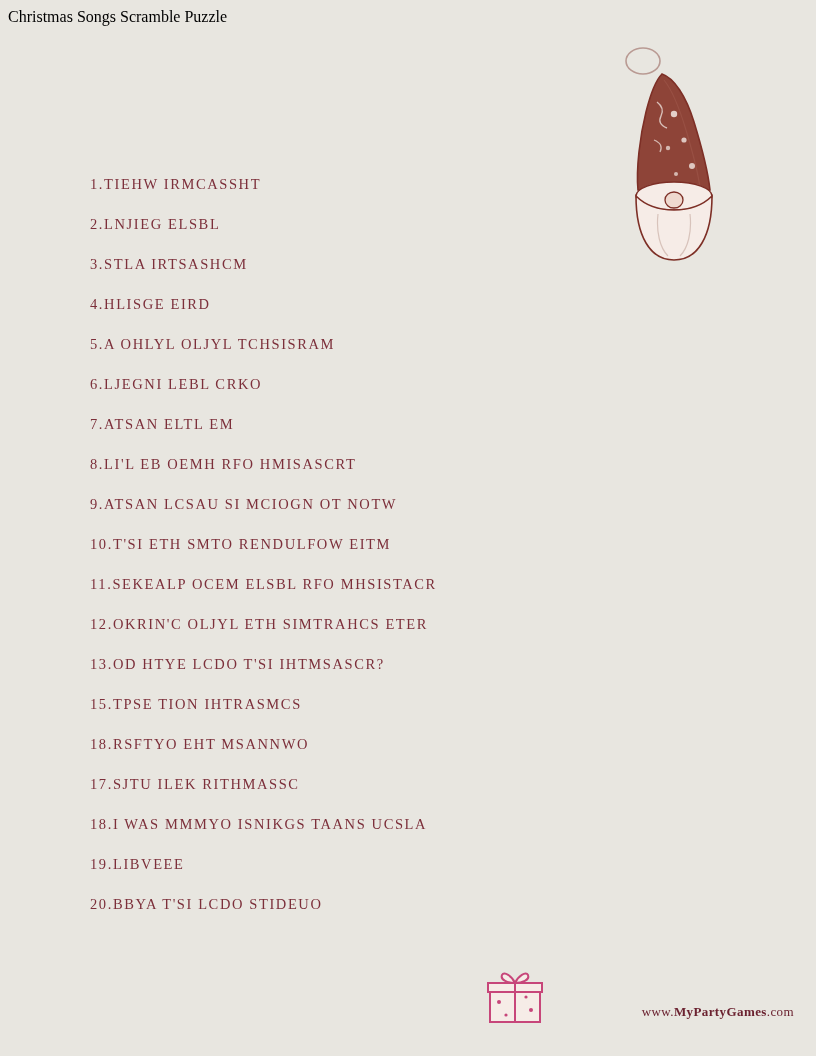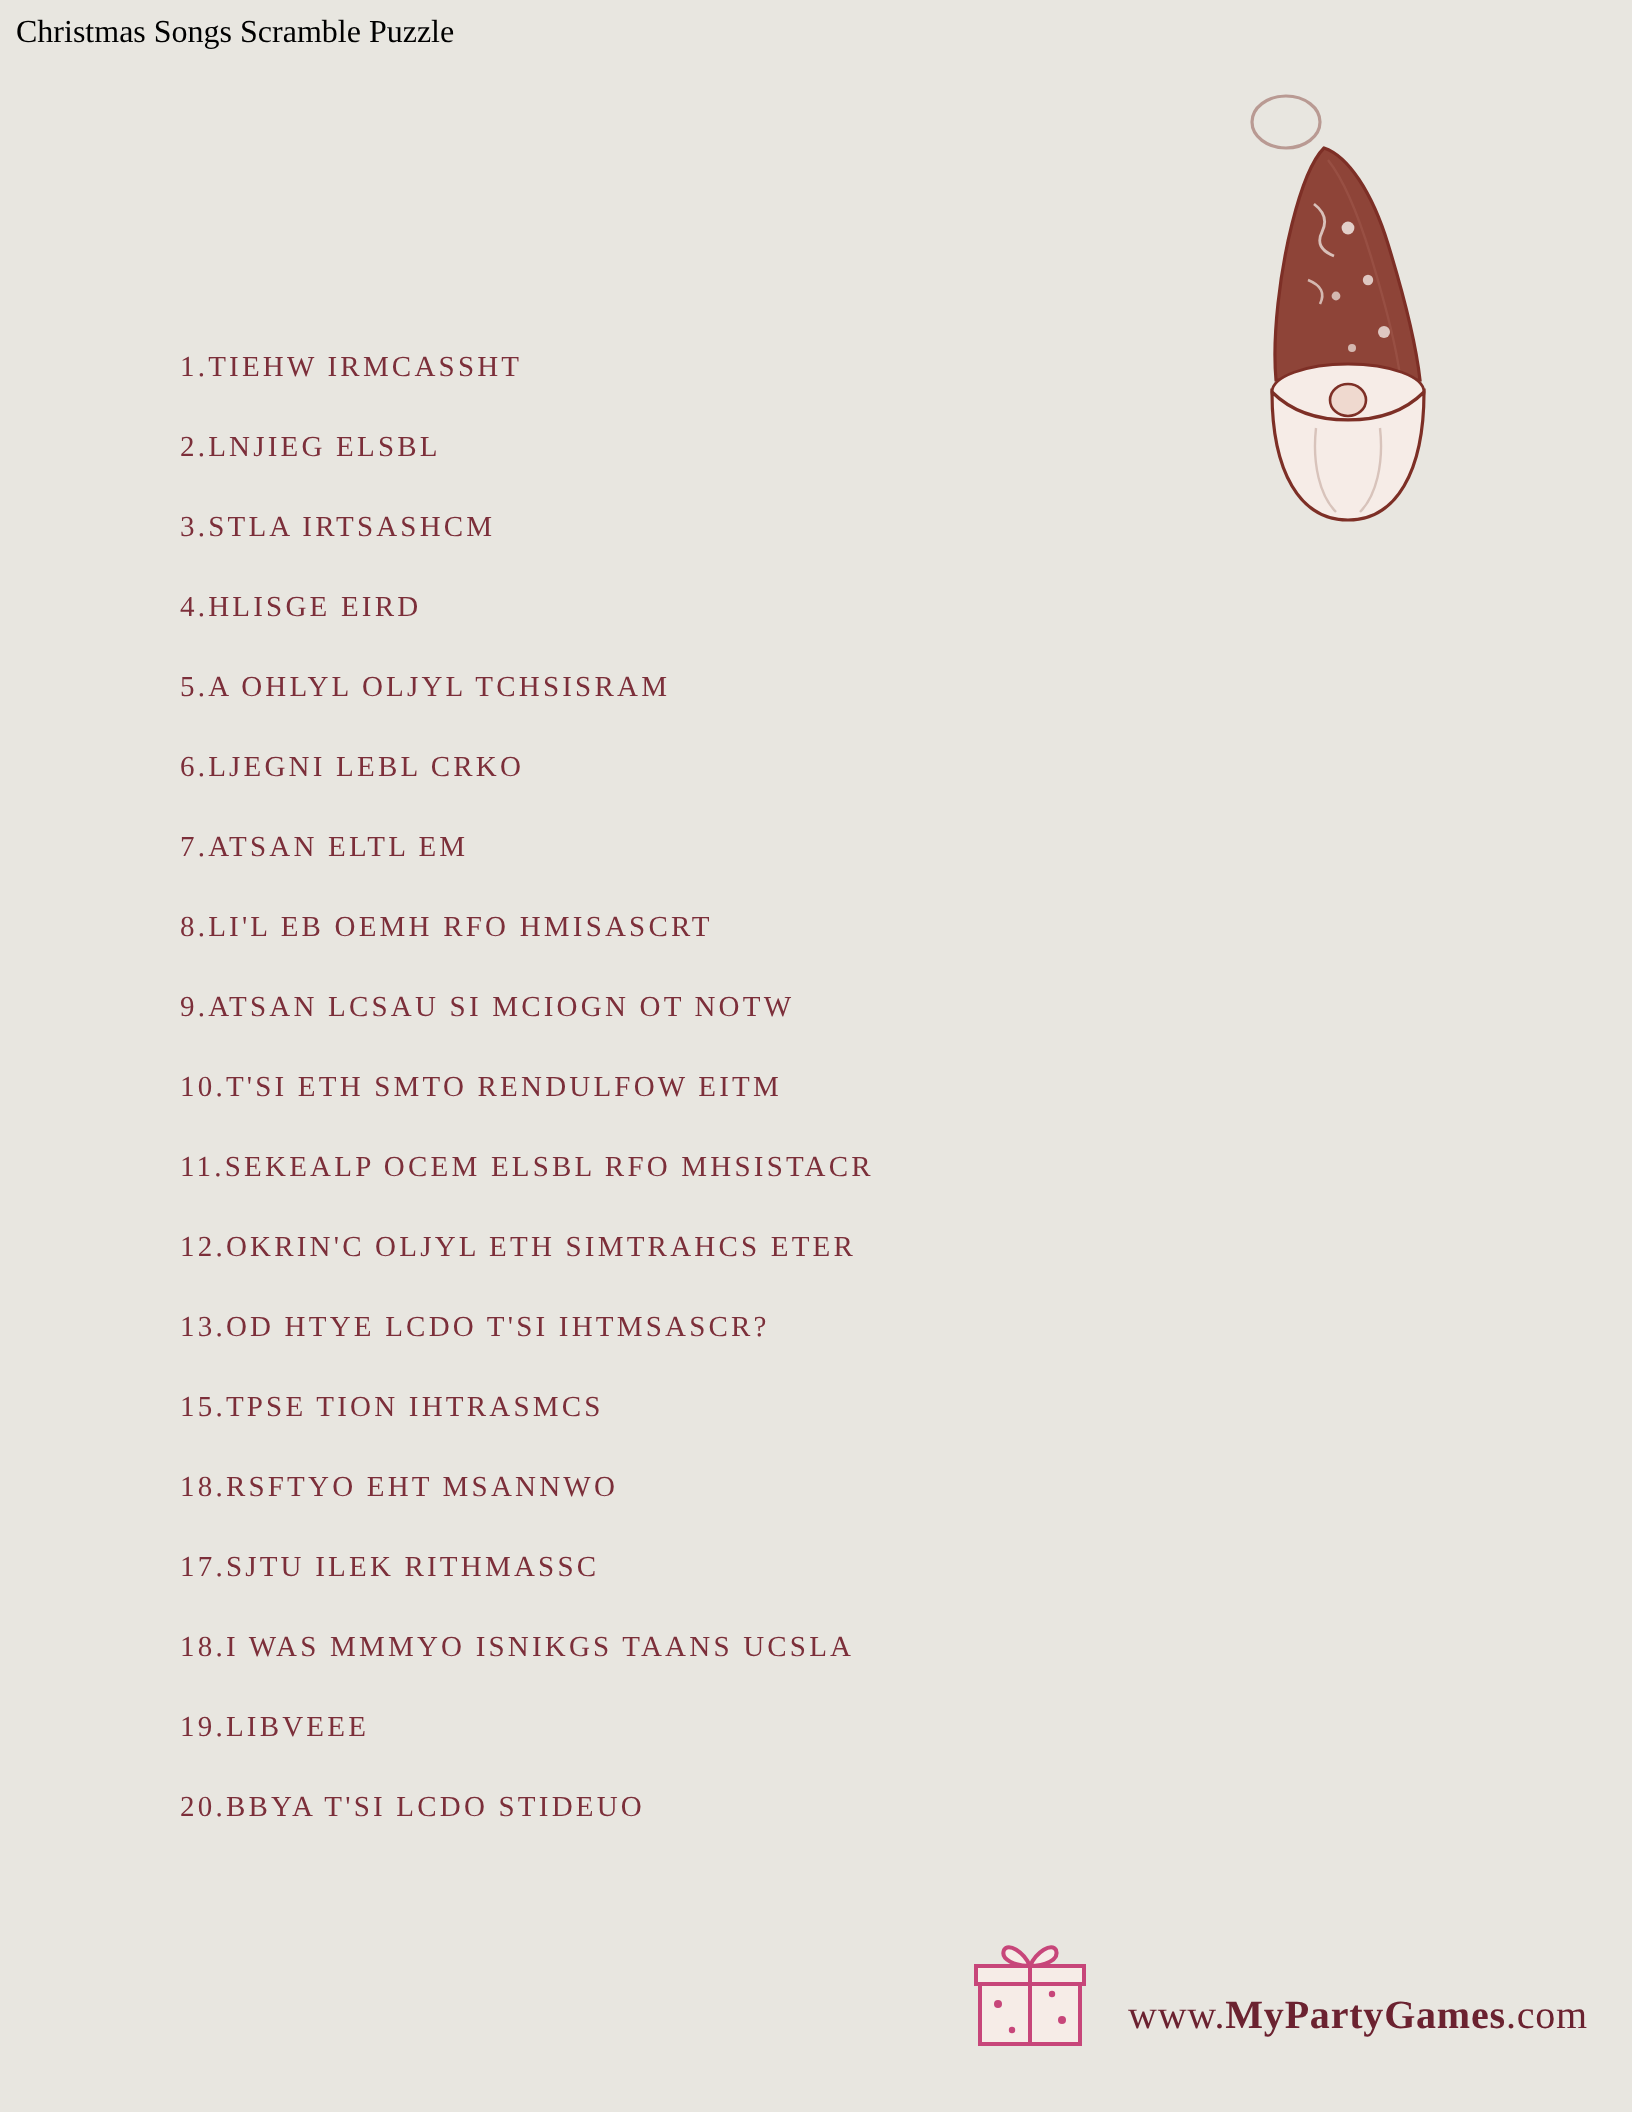--- a/index.html
+++ b/index.html
@@ -71,21 +71,21 @@
     bottom: 38px;
     width: 58px;
     height: 56px;
   }
   
   .credit {
     position: absolute;
     right: 30px;
     bottom: 44px;
     font-family: "Liberation Serif", serif;
-    font-size: 20px;
+    font-size: 13px;
     color: #6b2230;
     letter-spacing: 0.4px;
     white-space: nowrap;
   }
   .credit .brand {
     font-weight: bold;
   }
   .credit .prefix {
     font-weight: normal;
   }

